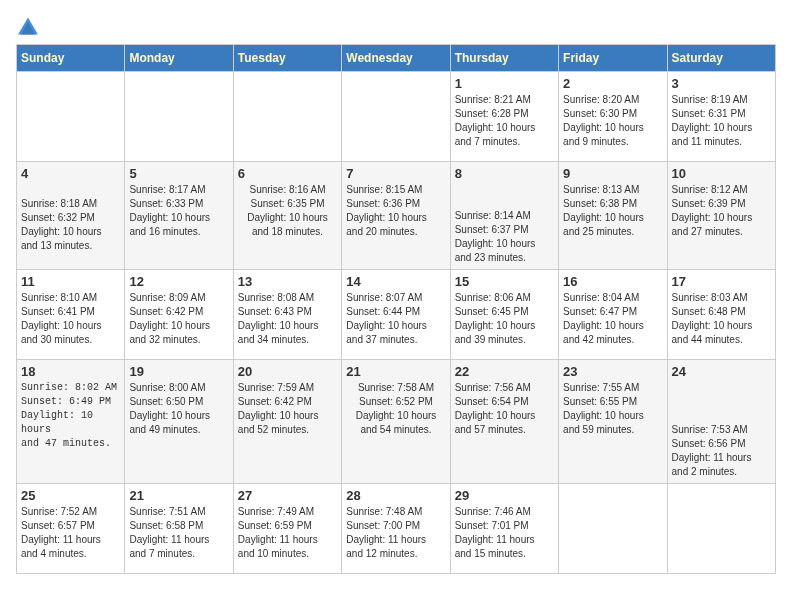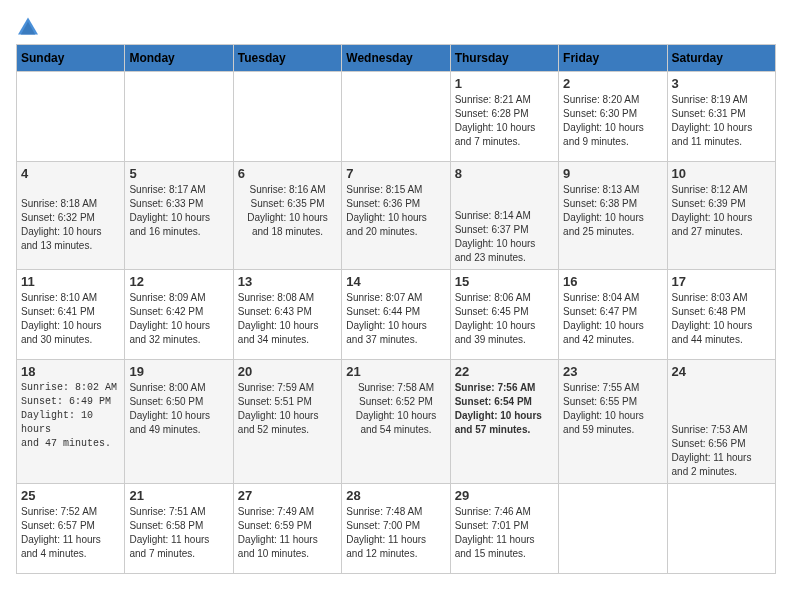--- a/index.html
+++ b/index.html
@@ -47,21 +47,21 @@
       font-size: 15px;
       color: #555;
     }
     table {
       width: 100%;
       border-collapse: collapse;
       table-layout: fixed;
     }
     thead tr th {
       background: #3a7bbf;
-      color: #000000;
+      color: #fef9c3;
       font-size: 12px;
       font-weight: bold;
       padding: 6px 4px;
       text-align: left;
       border: 1px solid #ccc;
     }
     tbody tr td {
       vertical-align: top;
       border: 1px solid #ccc;
       padding: 4px 4px 4px 4px;
@@ -261,34 +261,34 @@
         <td>
           <span class="day-number">19</span>
           <div class="day-info" style="white-space: pre-line;">Sunrise: 8:00 AM
 Sunset: 6:50 PM
 Daylight: 10 hours
 and 49 minutes.</div>
         </td>
         <td>
           <span class="day-number">20</span>
           <div class="day-info" style="white-space: pre-line;">Sunrise: 7:59 AM
-Sunset: 5:51 PM
+Sunset: 6:42 PM
 Daylight: 10 hours
 and 52 minutes.</div>
         </td>
         <td>
           <span class="day-number">21</span>
           <div class="day-info" style="white-space: pre-line; text-align: center;">Sunrise: 7:58 AM
 Sunset: 6:52 PM
 Daylight: 10 hours
 and 54 minutes.</div>
         </td>
         <td>
           <span class="day-number">22</span>
-          <div class="day-info" style="white-space: pre-line; font-weight: bold;">Sunrise: 7:56 AM
+          <div class="day-info" style="white-space: pre-line;">Sunrise: 7:56 AM
 Sunset: 6:54 PM
 Daylight: 10 hours
 and 57 minutes.</div>
         </td>
         <td>
           <span class="day-number">23</span>
           <div class="day-info" style="white-space: pre-line;">Sunrise: 7:55 AM
 Sunset: 6:55 PM
 Daylight: 10 hours
 and 59 minutes.</div>

